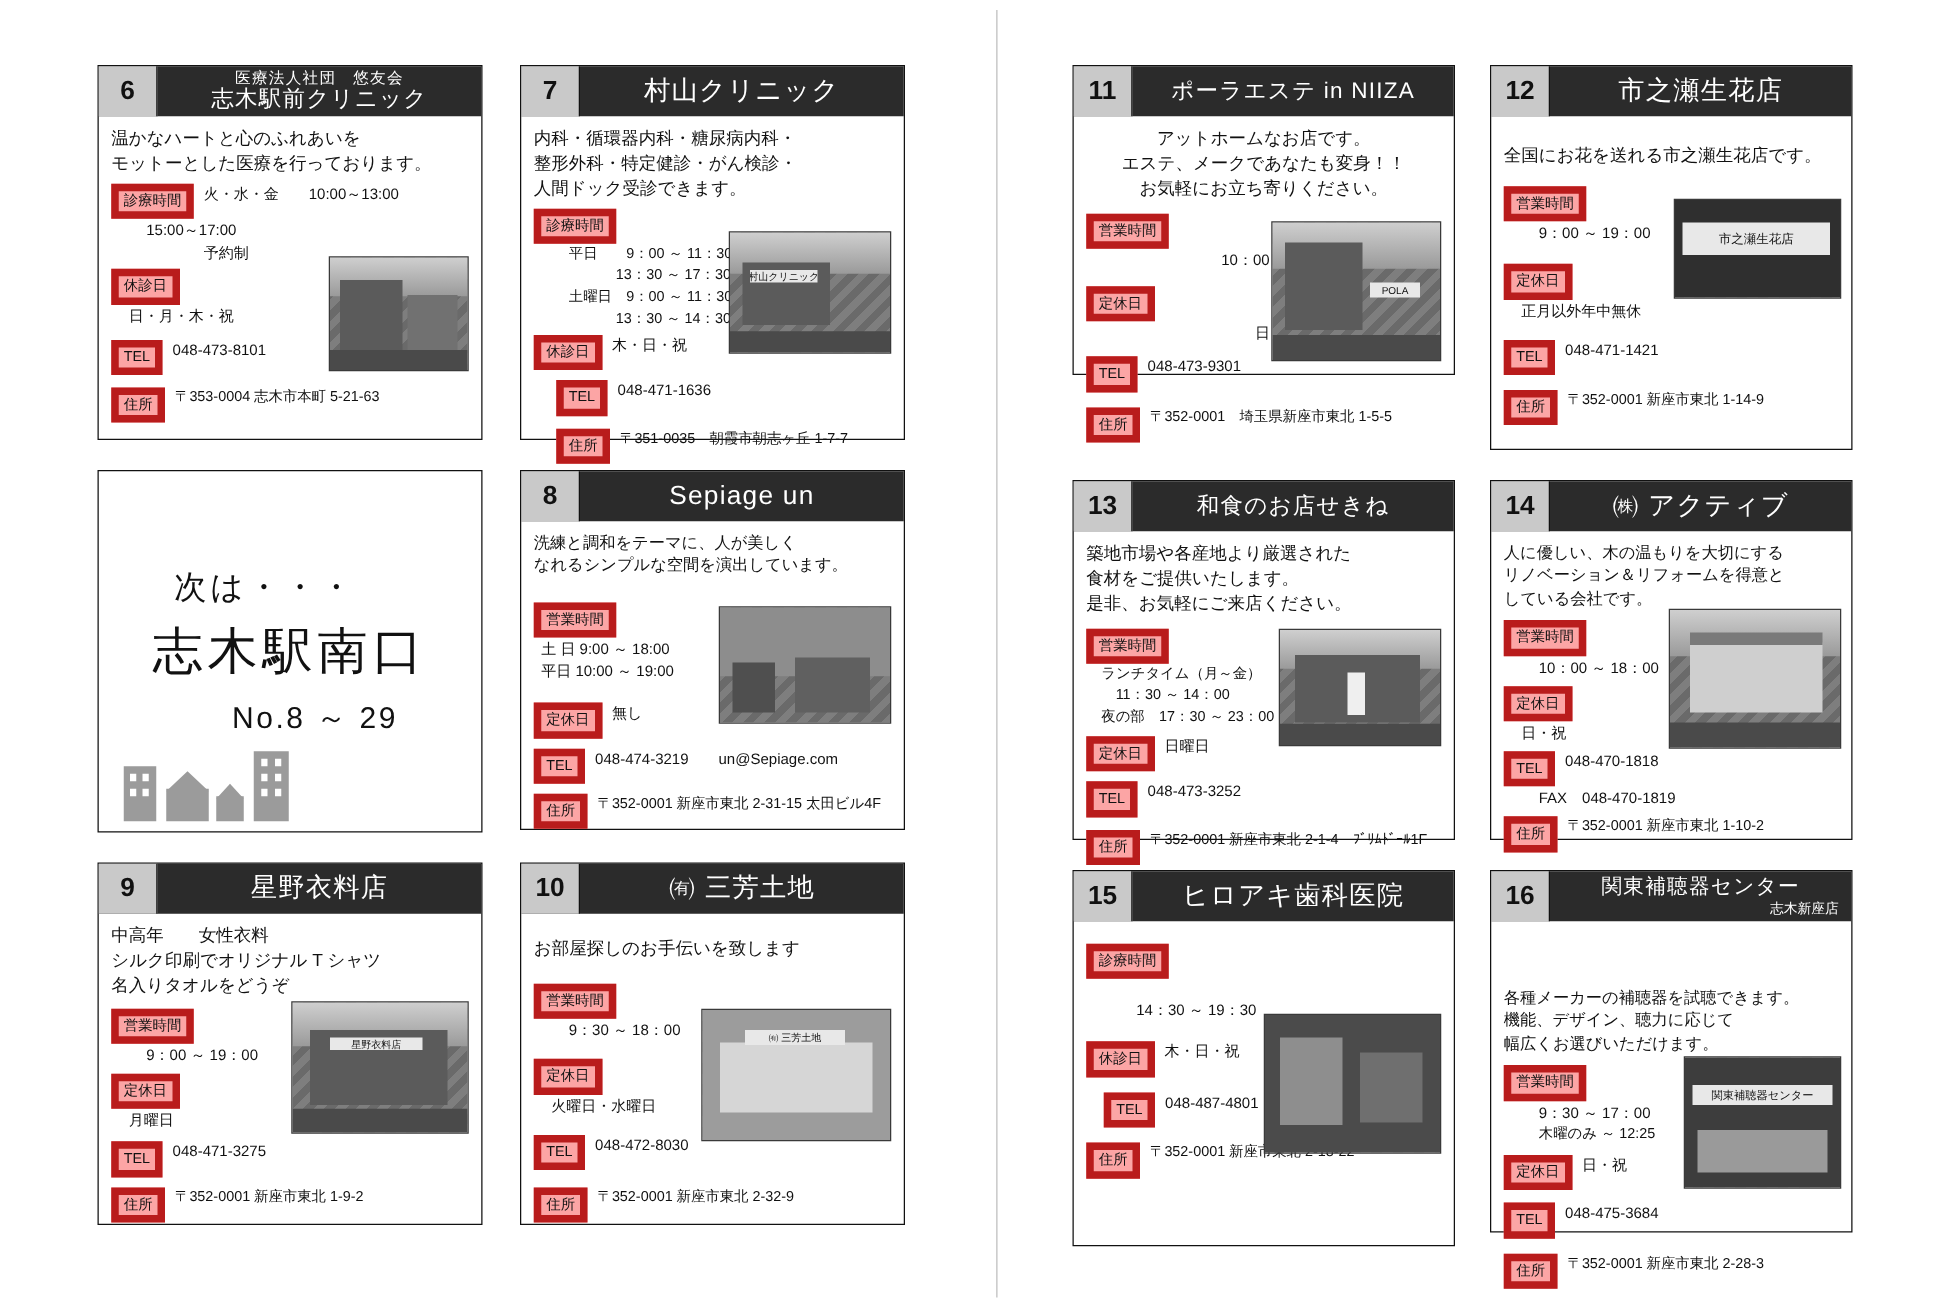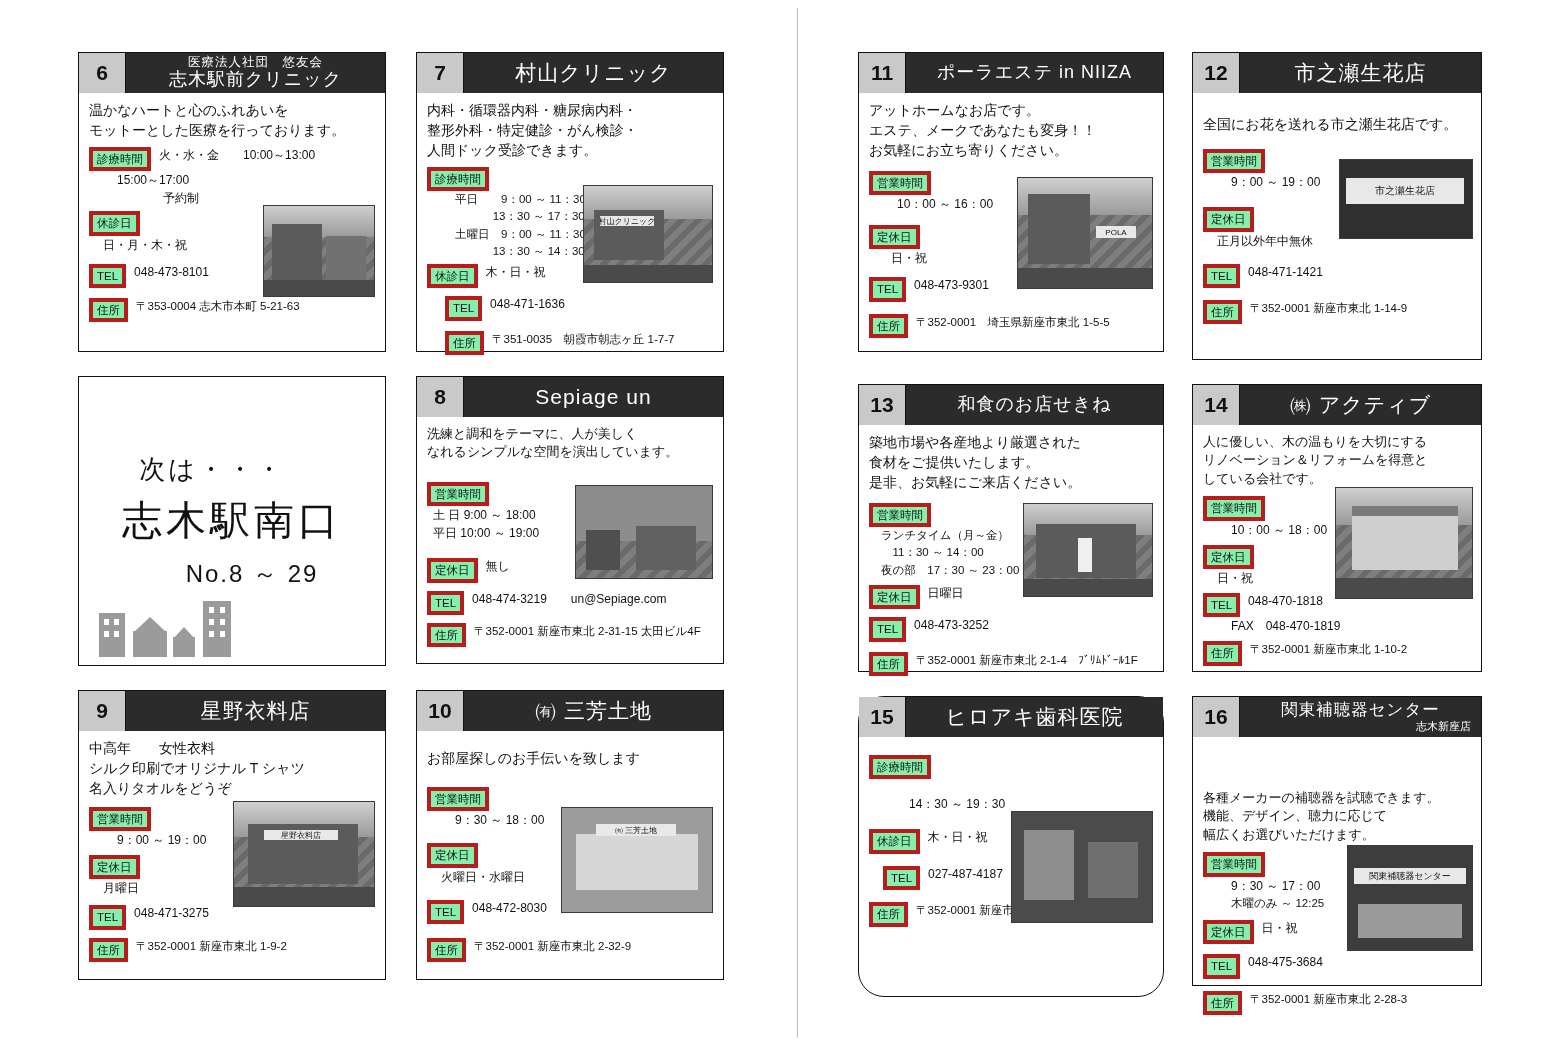--- a/index.html
+++ b/index.html
@@ -32,22 +32,22 @@
   .title.sm{font-size:18px;}
   .title.xs{font-size:16.5px;}
   .title-sub{font-size:11px;align-self:flex-end;padding-right:4px;}
 
   .body{padding:8px 10px 10px 10px;flex:1;position:relative;}
   .lead{font-size:14px;line-height:1.42;white-space:pre-line;margin-bottom:6px;}
   .lead.sm{font-size:13px;}
 
   .row{display:flex;align-items:flex-start;margin-top:4px;}
   .tag{
-    border:4px solid #b91c1c;font-size:11.5px;padding:1px 4px;line-height:1.25;white-space:nowrap;
-    background:#86efac;
+    border:6px solid #b91c1c;font-size:11.5px;padding:1px 4px;line-height:1.25;white-space:nowrap;
+    background:#fca5a5;
   }
   .val{font-size:12px;line-height:1.45;padding-left:8px;white-space:pre-line;}
   .val.tight{font-size:11.5px;}
 
   .freeline{font-size:12px;line-height:1.5;white-space:pre-line;padding-left:10px;}
   .freeline.indent2{padding-left:28px;}
 
   .photo{
     position:absolute;background:
       repeating-linear-gradient(135deg,#7e7e7e 0 6px,#6a6a6a 6px 12px);
@@ -277,21 +277,21 @@
           <div class="bldg" style="left:14px;top:26px;width:122px;height:56px;background:#d6d6d6;"></div>
           <div class="sign" style="left:34px;top:16px;width:80px;height:12px;">㈲ 三芳土地</div>
         </div>
       </div>
     </div>
 
   </div>
 
   <div class="grid right-grid">
 
-    <div class="card" style="height:300px;">
+    <div class="card" style="height:248px;text-align:center;">
       <div class="card-h">
         <div class="num">11</div>
         <div class="title-wrap">
           <div class="title sm">ポーラエステ in NIIZA</div>
         </div>
       </div>
       <div class="body">
         <div class="lead">アットホームなお店です。
 エステ、メークであなたも変身！！
 お気軽にお立ち寄りください。</div>
@@ -420,39 +420,39 @@
           </div>
         <div class="photo" style="right:8px;top:62px;width:136px;height:110px;">
           <div class="sky"></div>
             <div class="ground"></div>
           <div class="bldg" style="left:16px;top:26px;width:106px;height:56px;background:#cfcfcf;"></div>
           <div class="bldg" style="left:16px;top:18px;width:106px;height:10px;background:#7a7a7a;"></div>
         </div>
       </div>
     </div>
 
-    <div class="card" style="height:301px;border-radius:26px;">
+    <div class="card" style="height:301px;">
       <div class="card-h">
         <div class="num">15</div>
         <div class="title-wrap">
           <div class="title">ヒロアキ歯科医院</div>
         </div>
       </div>
       <div class="body">
         <div class="row" style="margin-top:10px;">
             <span class="tag">診療時間</span>
           </div>
         <div class="freeline" style="padding-left:40px;margin-top:16px;">14：30 ～ 19：30</div>
         <div class="row" style="margin-top:16px;">
             <span class="tag">休診日</span>
             <span class="val">木・日・祝</span>
           </div>
         <div class="row" style="margin-top:12px;padding-left:14px;">
             <span class="tag">TEL</span>
-            <span class="val">027-487-4187</span>
+            <span class="val">048-487-4801</span>
           </div>
         <div class="row" style="margin-top:12px;">
             <span class="tag">住所</span>
             <span class="val tight">〒352-0001 新座市東北 2-18-22</span>
           </div>
         <div class="photo" style="right:10px;top:74px;width:140px;height:110px;">
           <div class="bldg" style="left:0;top:0;width:100%;height:100%;background:#4b4b4b;"></div>
           <div class="bldg" style="left:12px;top:18px;width:50px;height:70px;background:#8e8e8e;"></div>
           <div class="bldg" style="left:76px;top:30px;width:50px;height:56px;background:#6f6f6f;"></div>
         </div>

